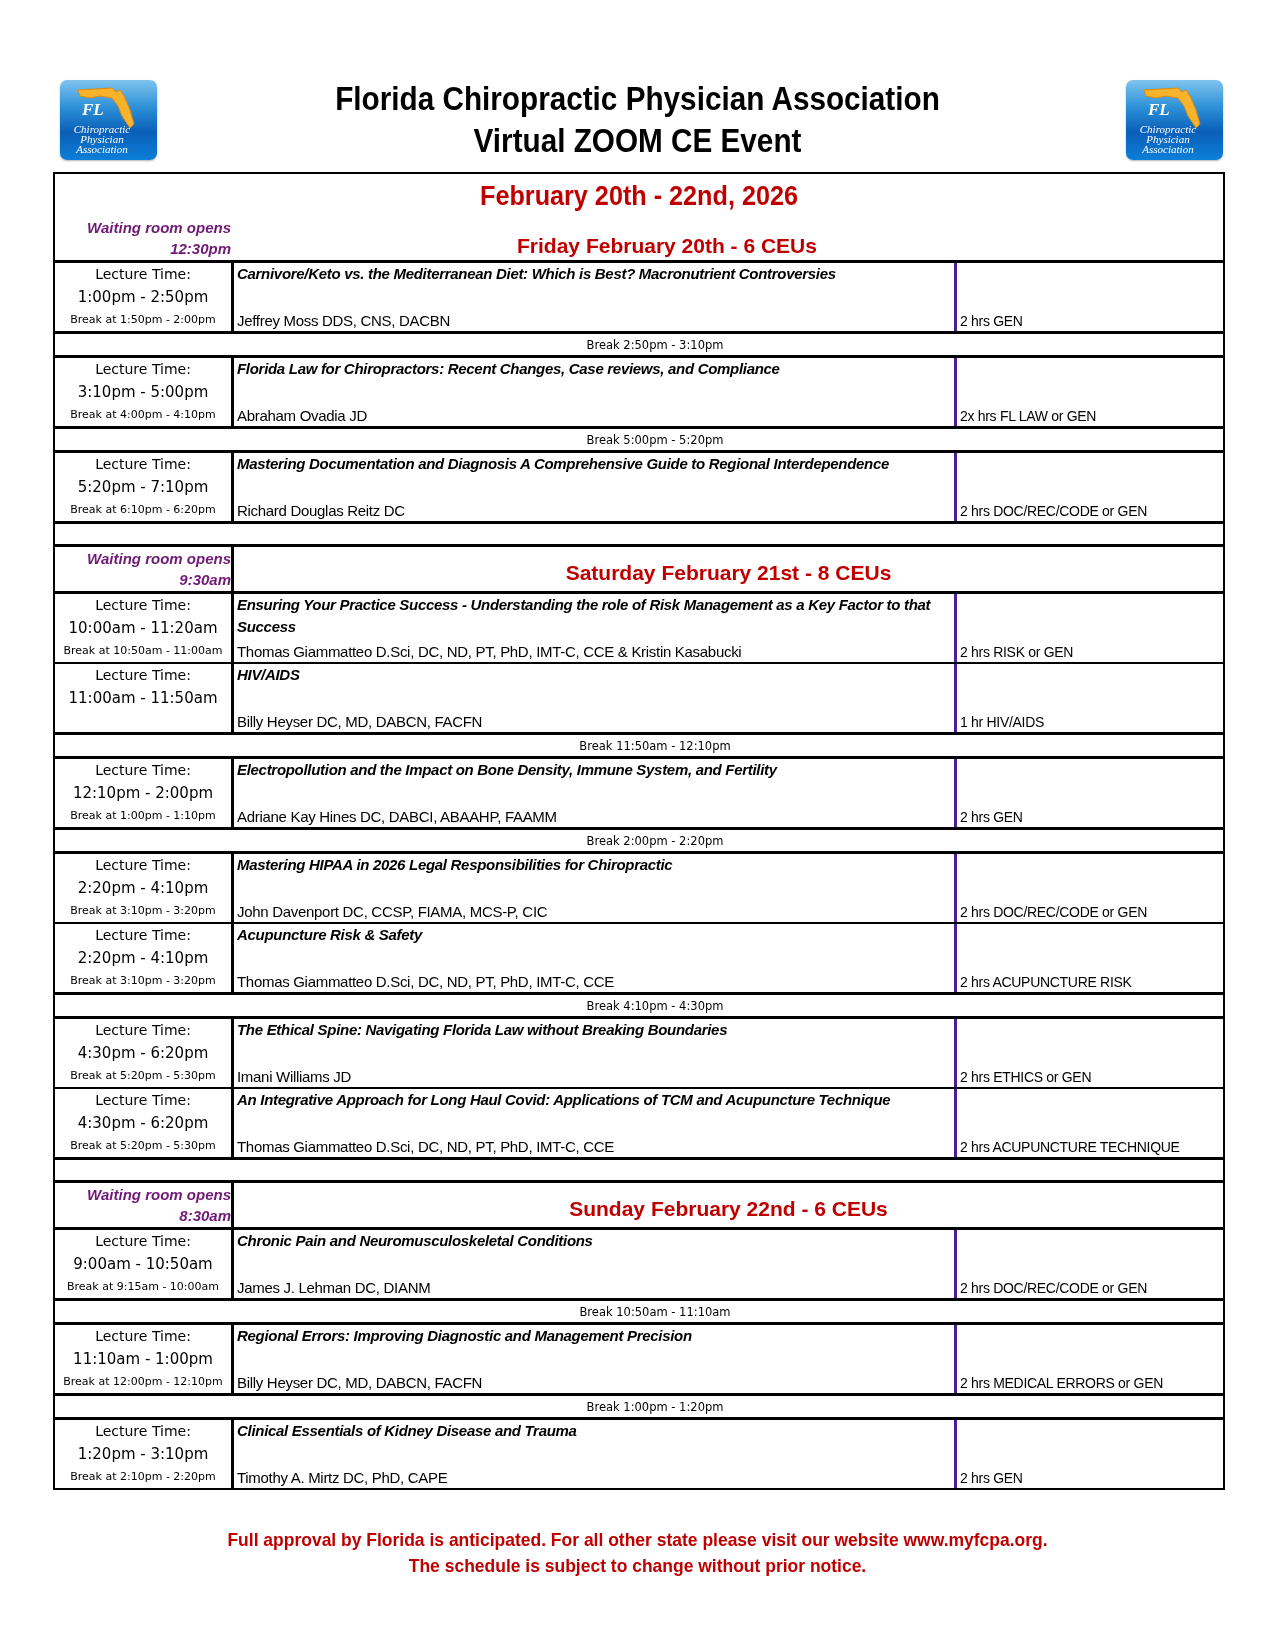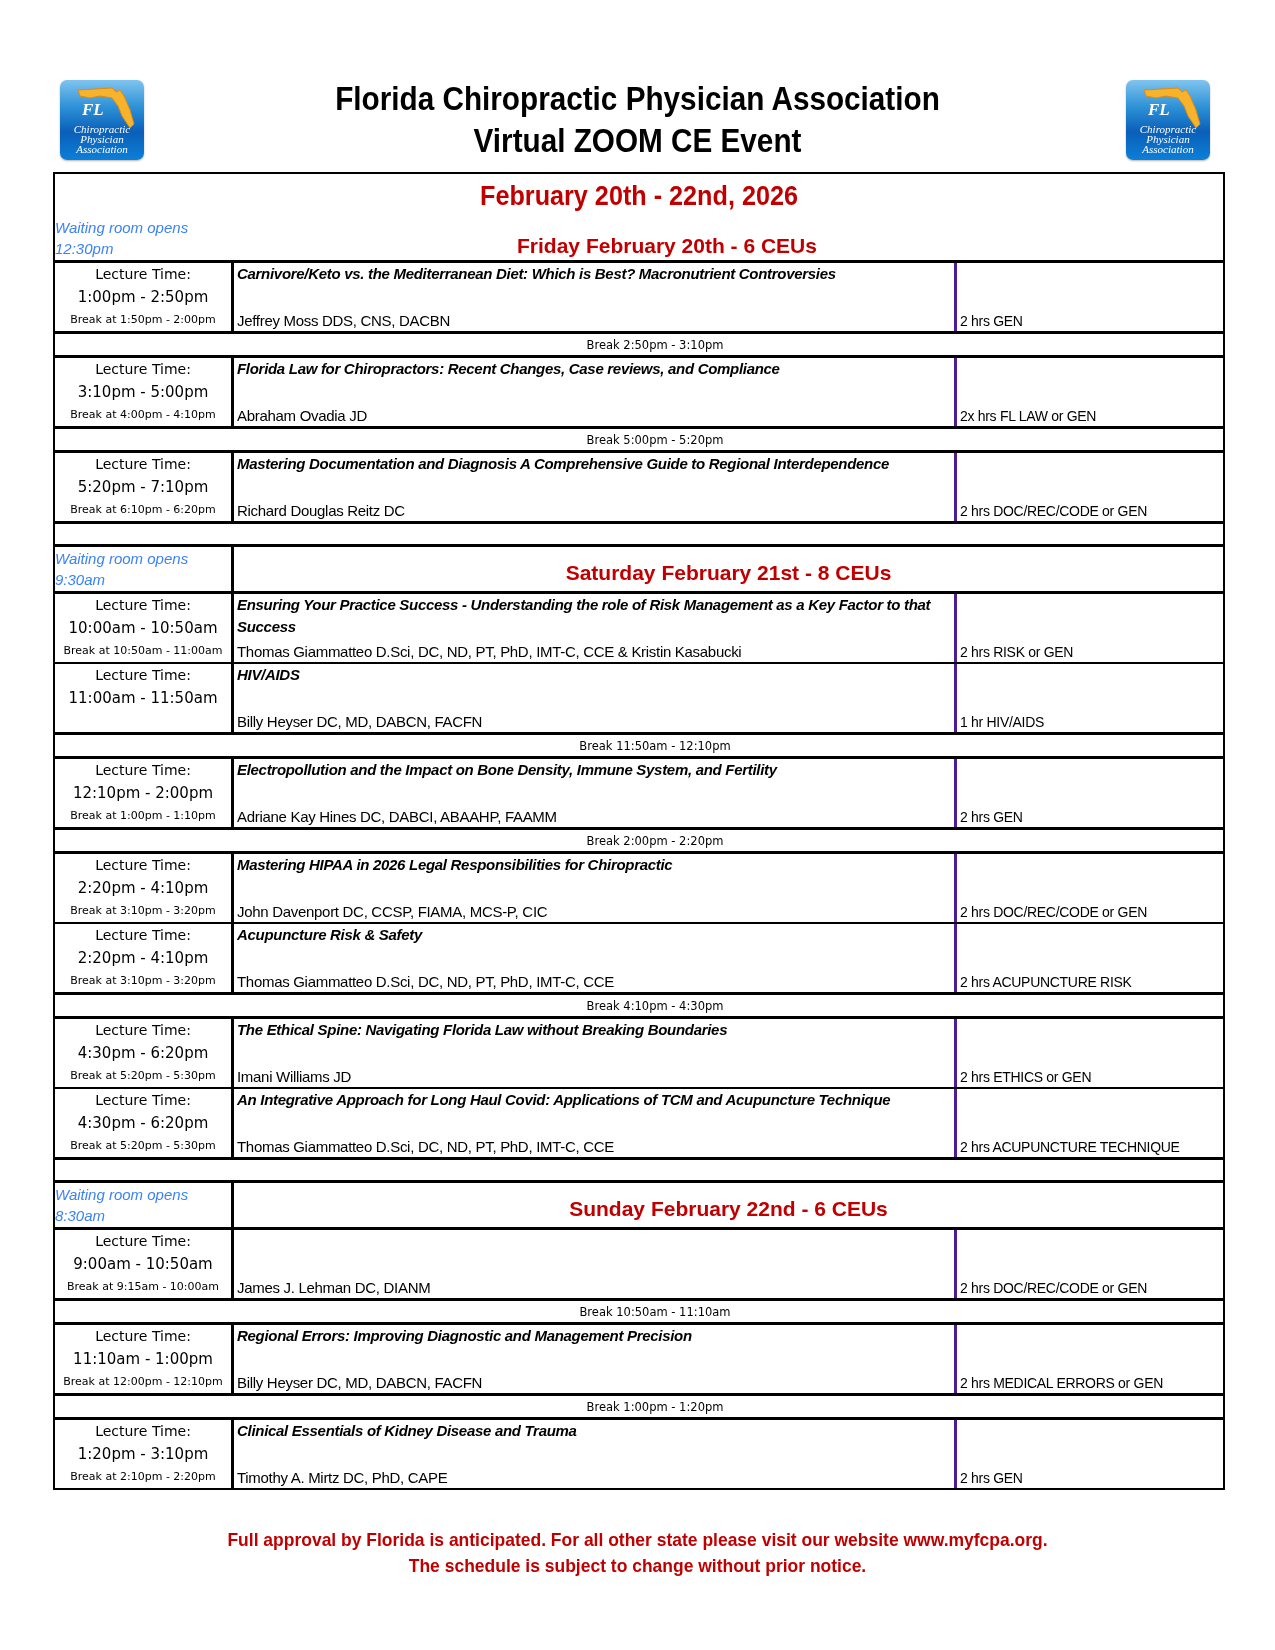--- a/index.html
+++ b/index.html
@@ -1,32 +1,32 @@
 <!DOCTYPE html>
 <html><head>
 <meta charset="utf-8">
 <style>
   html, body { margin: 0; padding: 0; background: #ffffff; }
   body { width: 1275px; height: 1650px; position: relative; font-family: "Liberation Sans", sans-serif; color: #000; }
-  .logo { position: absolute; top: 80px; width: 84px; height: 80px; border-radius: 7px;
+  .logo { position: absolute; top: 80px; width: 97px; height: 80px; border-radius: 7px;
           background: linear-gradient(180deg, #7fc4ef 0%, #2b8fd6 35%, #0a5fb8 65%, #0c7fd8 100%);
           box-shadow: 0 1px 2px rgba(0,0,0,0.3); overflow: hidden; }
   .logo-left { left: 60px; }
   .logo-right { left: 1126px; }
   .logo svg { position: absolute; left: 0; top: 0; }
   .logo .fl { position: absolute; left: 22px; top: 20px; font: italic bold 17px "Liberation Serif", serif; color: #fff; }
   .logo .lt { position: absolute; left: 0; width: 84px; text-align: center; font: italic 11px "Liberation Serif", serif; color: #fff; line-height: 10px; }
   .title { position: absolute; left: 250px; width: 775px; text-align: center; font-weight: bold; font-size: 33px; line-height: 42px; transform: scaleX(0.9); }
   .title1 { top: 78px; }
   .title2 { top: 120px; }
   .sheet { position: absolute; left: 53px; top: 172px; width: 1168px; border: 2px solid #000; }
   .date-range { text-align: center; color: #c00000; font-weight: bold; font-size: 28px; height: 42px; line-height: 44px; transform: scaleX(0.9); }
   .dayhead { display: flex; border-bottom: 3px solid #000; height: 44px; }
   .dayhead.top-border { border-top: 3px solid #000; }
-  .wr { width: 176px; color: #3b82f6; font-style: italic; font-weight: normal; font-size: 15px; text-align: left; line-height: 21px; padding-top: 1px; }
+  .wr { width: 176px; color: #701a75; font-style: italic; font-weight: bold; font-size: 15px; text-align: right; line-height: 21px; padding-top: 1px; }
   .wr.sep { border-right: 3px solid #000; }
   .dayname { flex: 1; color: #c00000; font-weight: bold; font-size: 21px; text-align: center; line-height: 52px; }
   .dayname.friday { line-height: 60px; margin-left: -120px; }
   .lec { display: flex; border-bottom: 3px solid #000; }
   .lec.thin { border-bottom: 2px solid #000; }
   .tcol { width: 176px; border-right: 3px solid #000; text-align: center; font-family: "DejaVu Sans", sans-serif; }
   .tcol .lt-label { font-weight: normal; font-size: 14px; line-height: 22px; }
   .tcol .lt-time { font-size: 15px; line-height: 24px; }
   .tcol .lt-break { font-size: 11px; line-height: 22px; white-space: nowrap; }
   .mcol { width: 723px; border-right: 3px solid #4c1d95; position: relative; padding-left: 3px; box-sizing: border-box; }
@@ -123,21 +123,21 @@
       <div class="dayhead top-border">
         <div class="wr sep">
           <div>Waiting room opens</div>
           <div>9:30am</div>
         </div>
         <div class="dayname">Saturday February 21st - 8 CEUs</div>
       </div>
       <div class="lec thin" style="height: 68px;">
         <div class="tcol">
           <div class="lt-label">Lecture Time:</div>
-          <div class="lt-time">10:00am - 10:50am</div>
+          <div class="lt-time">10:00am - 11:20am</div>
           <div class="lt-break">Break at 10:50am - 11:00am</div>
         </div>
         <div class="mcol">
           <div class="ttl">Ensuring Your Practice Success - Understanding the role of Risk Management as a Key Factor to that Success</div>
           <div class="spk">Thomas Giammatteo D.Sci, DC, ND, PT, PhD, IMT-C, CCE &amp; Kristin Kasabucki</div>
         </div>
         <div class="ccol">
           <div class="cred">2 hrs RISK or GEN</div>
         </div>
       </div>
@@ -236,20 +236,21 @@
         </div>
         <div class="dayname">Sunday February 22nd - 6 CEUs</div>
       </div>
       <div class="lec" style="height: 68px;">
         <div class="tcol">
           <div class="lt-label">Lecture Time:</div>
           <div class="lt-time">9:00am - 10:50am</div>
           <div class="lt-break">Break at 9:15am - 10:00am</div>
         </div>
         <div class="mcol">
+          <div class="ttl">Chronic Pain and Neuromusculoskeletal Conditions</div>
           <div class="spk">James J. Lehman DC, DIANM</div>
         </div>
         <div class="ccol">
           <div class="cred">2 hrs DOC/REC/CODE or GEN</div>
         </div>
       </div>
       <div class="brk">Break 10:50am - 11:10am</div>
       <div class="lec" style="height: 68px;">
         <div class="tcol">
           <div class="lt-label">Lecture Time:</div>

